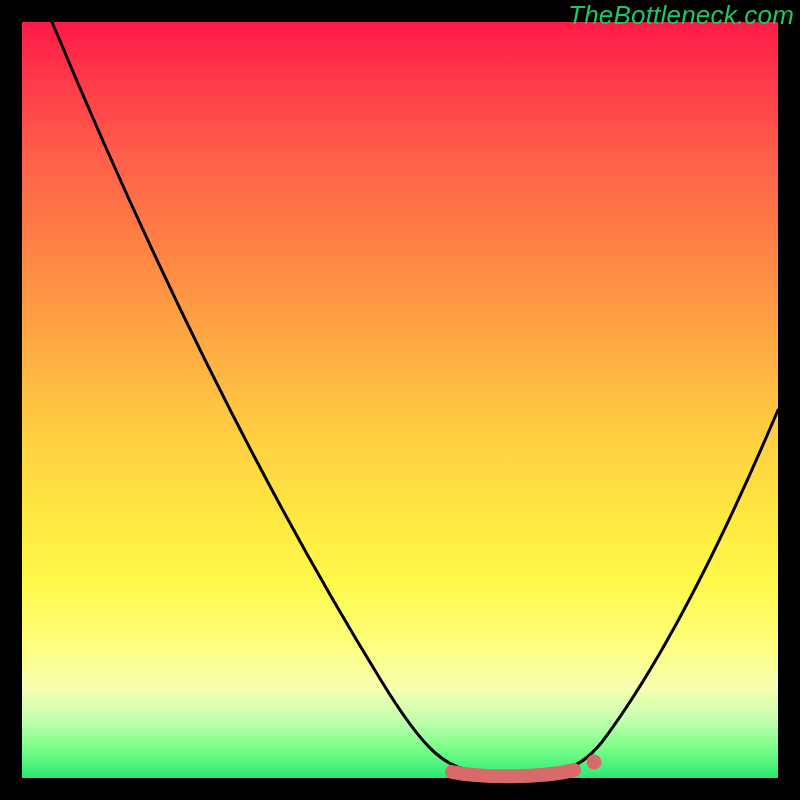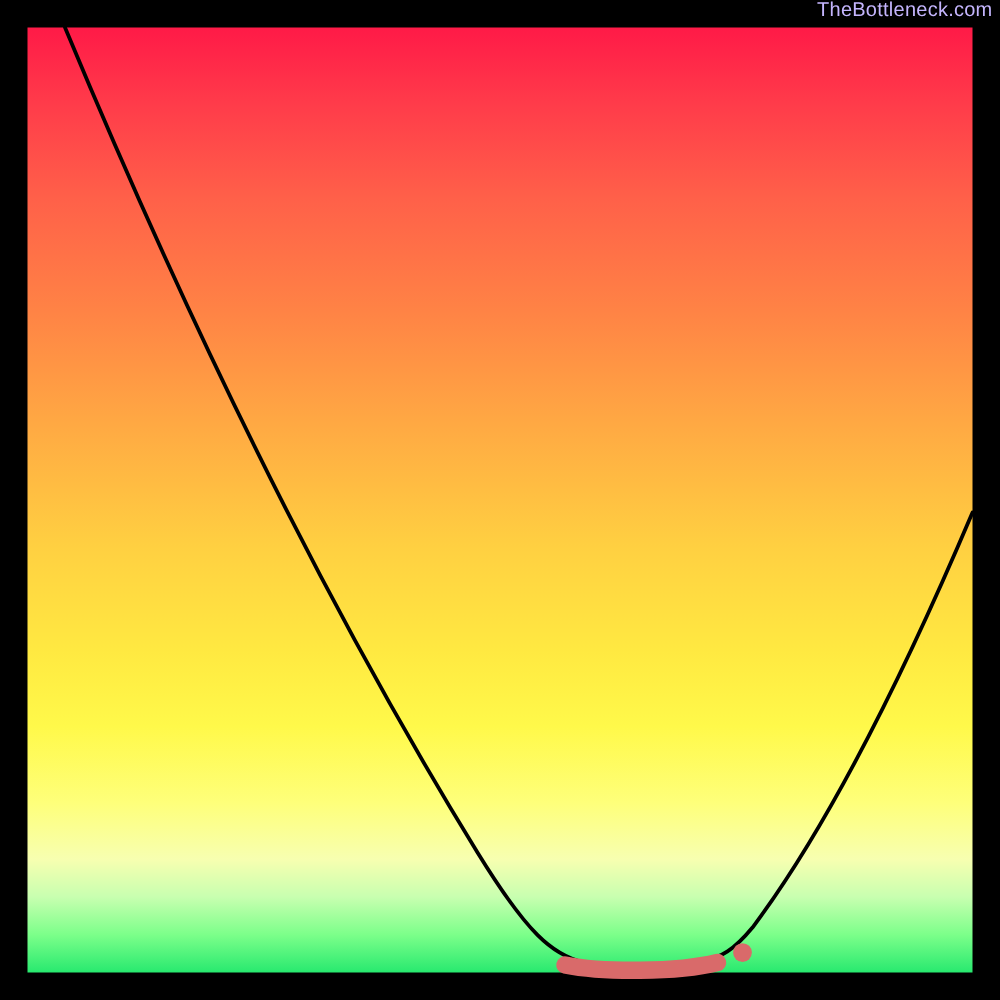--- a/index.html
+++ b/index.html
@@ -39,25 +39,26 @@
       #f7ffb0 88%,
       #c8ffb0 92%,
       #7cff8a 96%,
       #28e96f 100%
     );
   }
   .watermark {
     position: absolute;
     top: 0px;
     right: 6px;
-    color: #c4b5fd;
-    font-size: 16px;
+    color: #22c55e;
+    font-size: 26px;
     font-weight: 500;
     letter-spacing: 0.2px;
     user-select: none;
+    font-style: italic;
   }
   svg.curve {
     position: absolute;
     left: 0;
     top: 0;
     width: 756px;
     height: 756px;
     overflow: visible;
   }
 </style>

